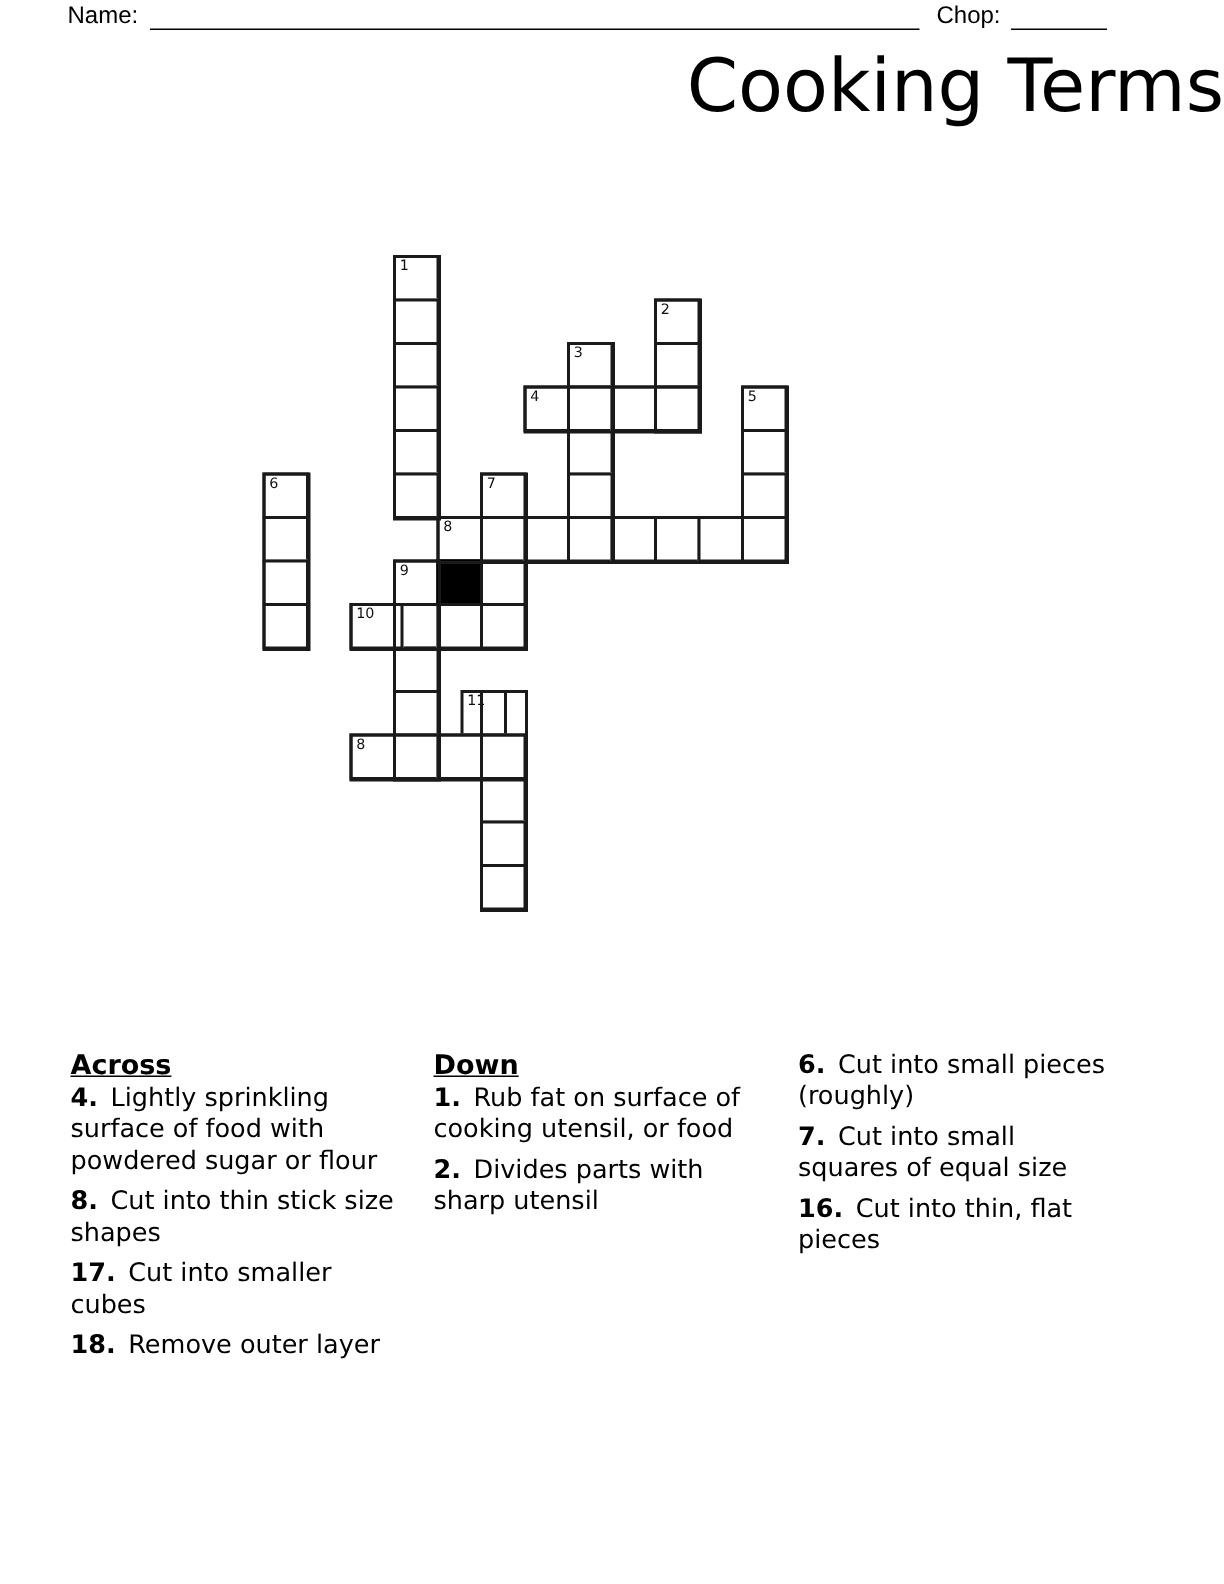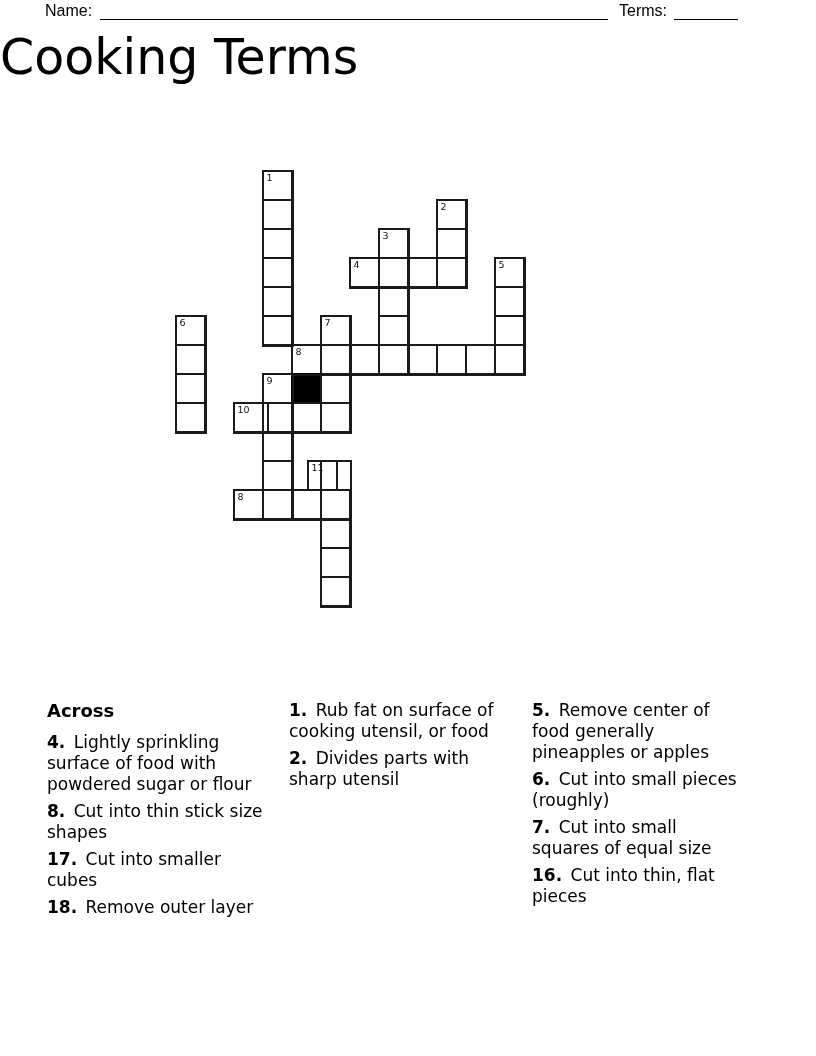--- a/index.html
+++ b/index.html
@@ -13,21 +13,21 @@
     display:flex; align-items:stretch;
     font-family:"Liberation Sans", sans-serif; font-size:16px; line-height:19px;
   }
   .hdr-label { white-space:nowrap; }
   .fill-line { border-bottom:1.6px solid #000; }
   .name-line { flex:1; margin-left:8px; margin-right:11px; }
   .date-line { width:64px; margin-left:7px; }
   
   .title {
     position:absolute; top:26px; left:0; width:100%; margin:0;
-    text-align:left; font-size:49px; line-height:64px; font-weight:400;
+    text-align:right; font-size:49px; line-height:64px; font-weight:400;
     font-family:"DejaVu Sans", sans-serif;
   }
   
   .grid { position:absolute; left:175px; top:170px; width:350px; height:437px; }
   .cell {
     position:absolute; width:31px; height:31px; box-sizing:border-box;
     border:2px solid #1a1a1a; background:#fff;
   }
   .cell.black { background:#000; border-color:#000; }
   .cell .num {
@@ -36,34 +36,34 @@
   }
   .word-outline {
     position:absolute; box-sizing:border-box;
     border:2.5px solid #1a1a1a; pointer-events:none; background:transparent;
   }
   
   .clues { position:absolute; left:0; top:700px; width:816px; }
   .clue-col { position:absolute; top:0; }
   .clue-head {
     font-size:18px; line-height:22px; font-weight:bold;
-    margin:0 0 10px 0;
+    text-decoration:underline; margin:0 0 0 0;
   }
   .clue { font-size:17px; line-height:21px; margin:0 0 6px 0; }
   .clue b { margin-right:3px; }
 </style>
 </head>
 <body>
 
 <div class="sheet">
 
   <div class="header-row">
     <span class="hdr-label">Name:</span>
     <span class="fill-line name-line"></span>
-    <span class="hdr-label">Terms:</span>
+    <span class="hdr-label">Chop:</span>
     <span class="fill-line date-line"></span>
   </div>
 
   <h1 class="title">Cooking Terms</h1>
 
   <div class="grid" id="grid">
       <div class="cell" style="left: 87px; top: 0px;">
         <span class="num">1</span>
       </div>
       <div class="cell" style="left: 87px; top: 29px;"></div>
@@ -151,24 +151,24 @@
 
   <div class="clues">
     <div class="clue-col" id="clue-col-0" style="left:47px;  width:226px;">
         <div class="clue-head">Across</div>
         <p class="clue"><b>4.</b> Lightly sprinkling surface of food with powdered sugar or flour</p>
         <p class="clue"><b>8.</b> Cut into thin stick size shapes</p>
         <p class="clue"><b>17.</b> Cut into smaller cubes</p>
         <p class="clue"><b>18.</b> Remove outer layer</p>
       </div>
     <div class="clue-col" id="clue-col-1" style="left:289px; width:214px;">
+        <div class="clue-head">Down</div>
         <p class="clue"><b>1.</b> Rub fat on surface of cooking utensil, or food</p>
         <p class="clue"><b>2.</b> Divides parts with sharp utensil</p>
       </div>
     <div class="clue-col" id="clue-col-2" style="left:532px; width:205px;">
-        <p class="clue"><b>5.</b> Remove center of food generally pineapples or apples</p>
         <p class="clue"><b>6.</b> Cut into small pieces (roughly)</p>
         <p class="clue"><b>7.</b> Cut into small squares of equal size</p>
         <p class="clue"><b>16.</b> Cut into thin, flat pieces</p>
       </div>
   </div>
 
 </div>
 
 </body></html>

